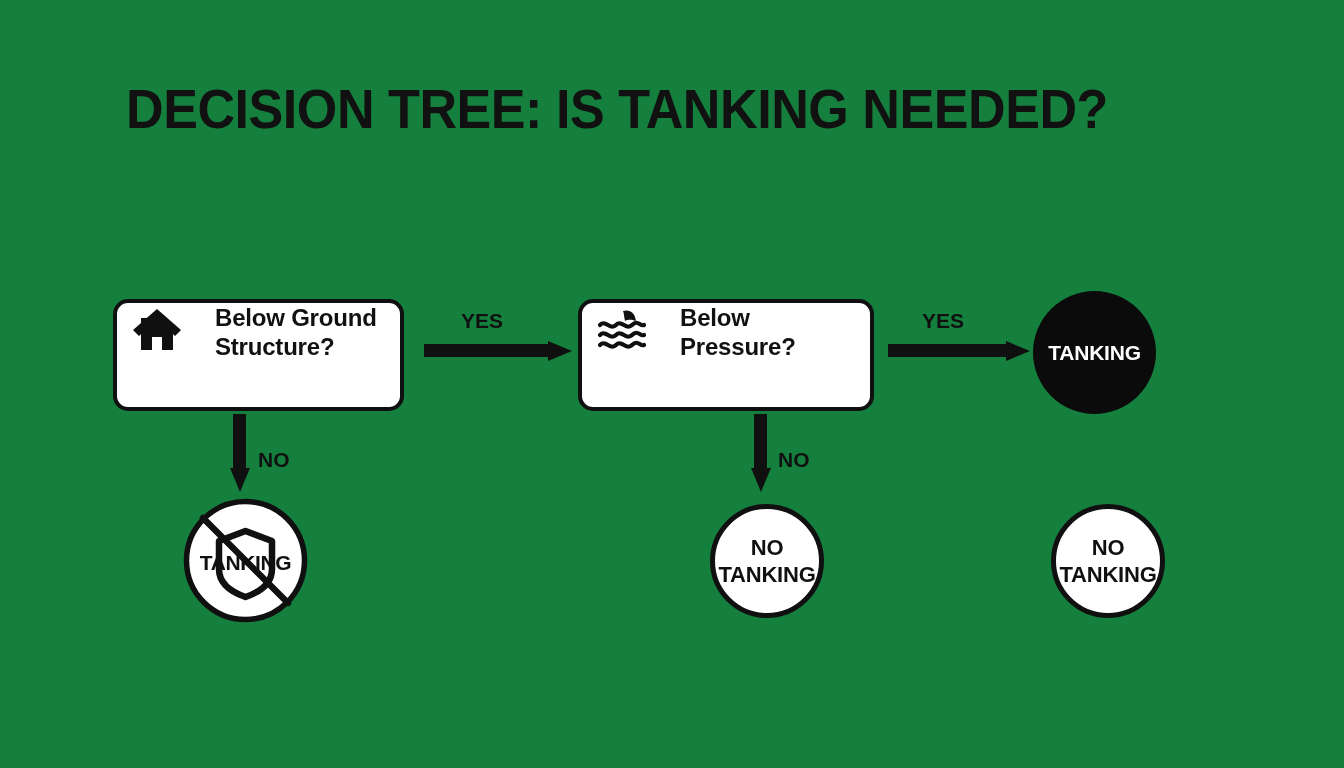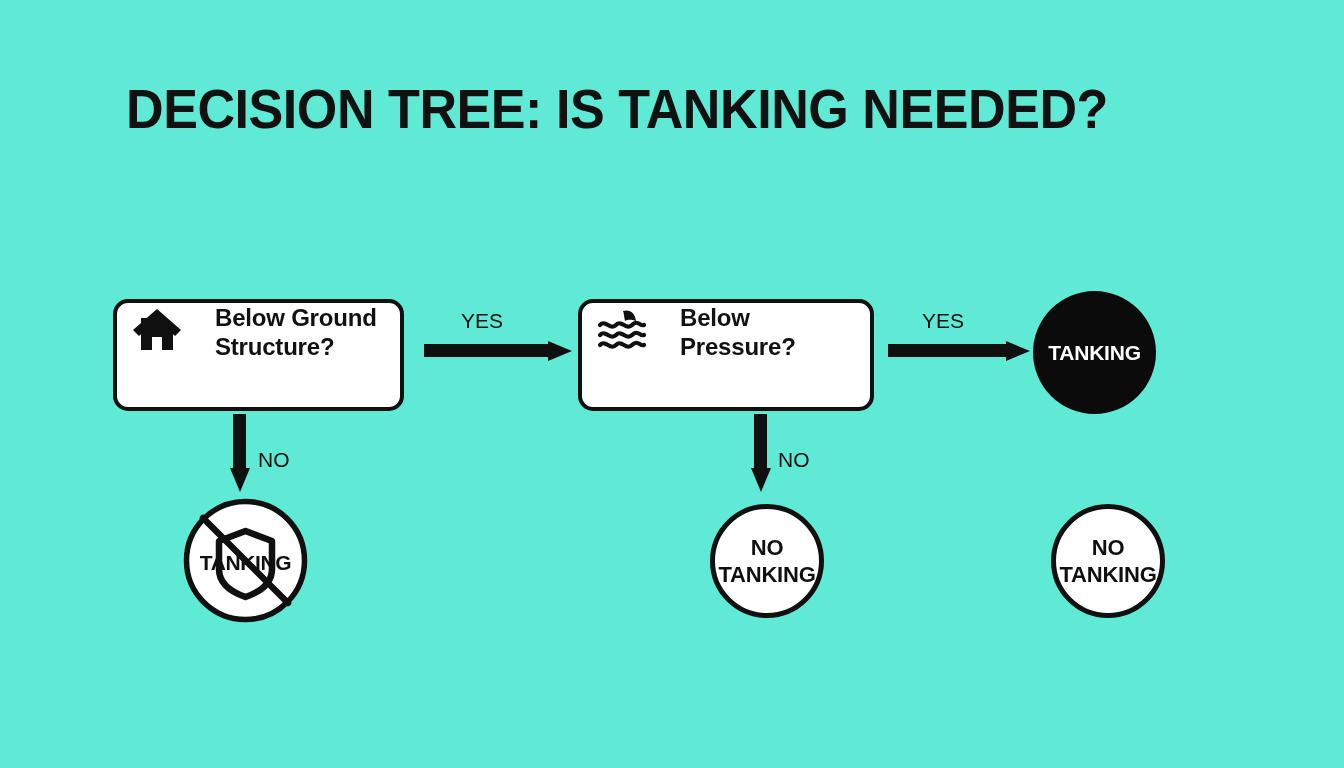--- a/index.html
+++ b/index.html
@@ -10,21 +10,21 @@
     width: 1344px;
     height: 768px;
     background: #fbfcfd;
     font-family: "Liberation Sans", sans-serif;
     overflow: hidden;
   }
   #canvas {
     position: relative;
     width: 1344px;
     height: 768px;
-    background: #5eead4;
+    background: #15803d;
   }
 
   
   .title {
     position: absolute;
     left: 126px;
     top: 78px;
     font-family: "Liberation Sans", sans-serif;
     font-weight: bold;
     font-size: 56px;
@@ -91,21 +91,21 @@
   }
   #harrow-1 { left: 424px; top: 341px; width: 148px; }
   #harrow-1 .shaft { width: 126px; }
   #harrow-1 .head  { left: 124px; }
   #harrow-2 { left: 888px; top: 341px; width: 142px; }
   #harrow-2 .shaft { width: 120px; }
   #harrow-2 .head  { left: 118px; }
 
   .arrow-label {
     position: absolute;
-    font-weight: normal;
+    font-weight: bold;
     font-size: 21px;
     color: #101010;
     letter-spacing: 0px;
     white-space: nowrap;
   }
   #yes-1 { left: 461px; top: 309px; }
   #yes-2 { left: 922px; top: 309px; }
 
   
   .varrow {

